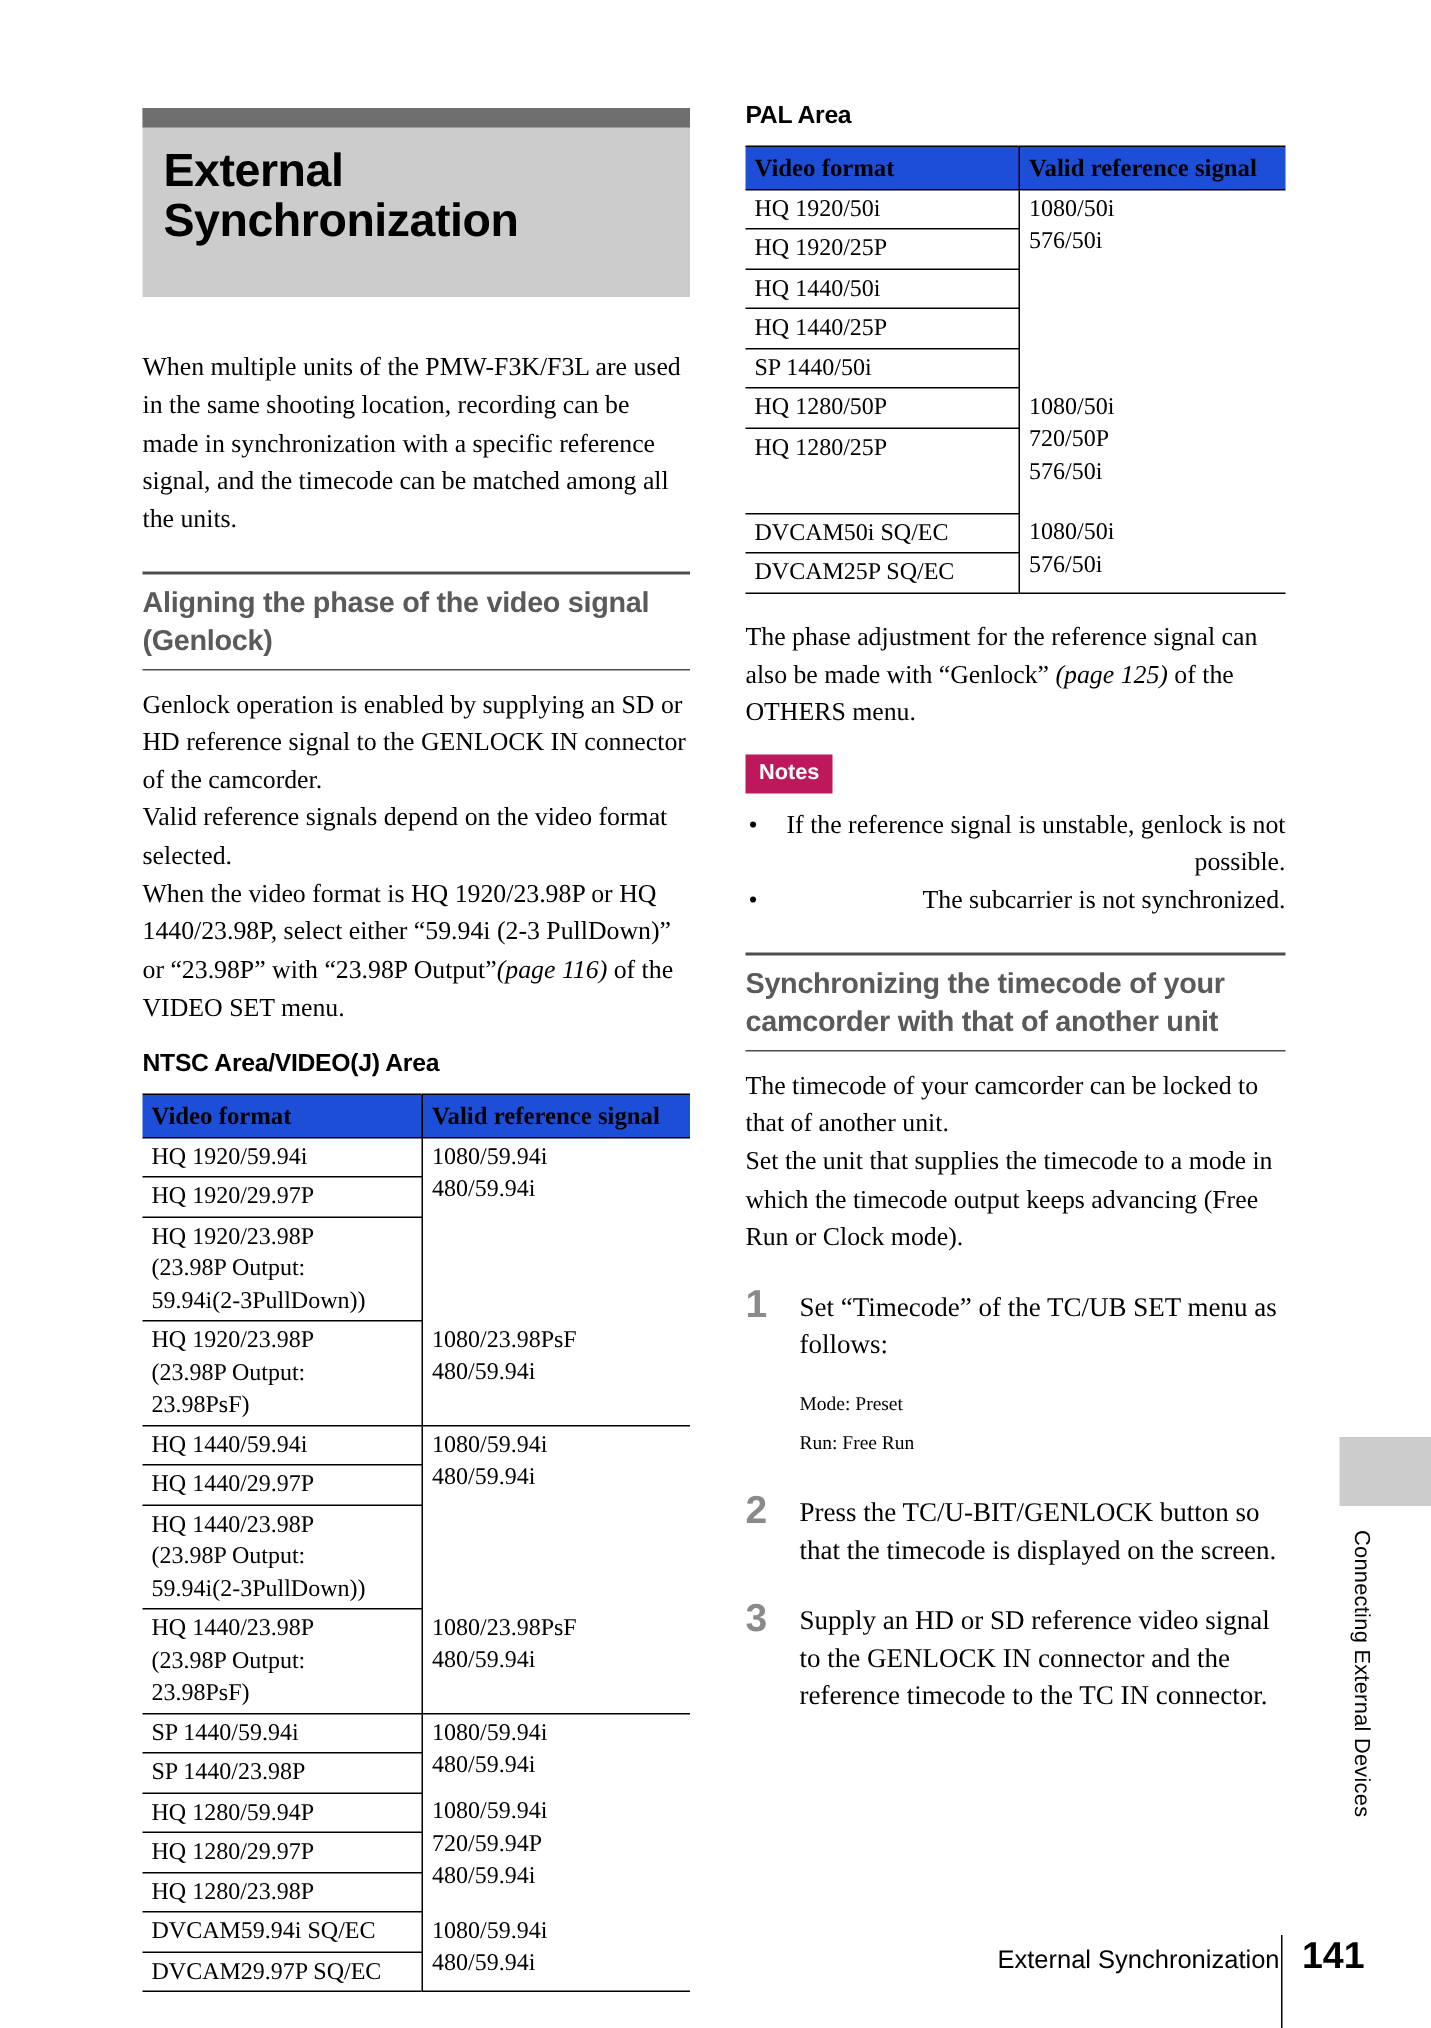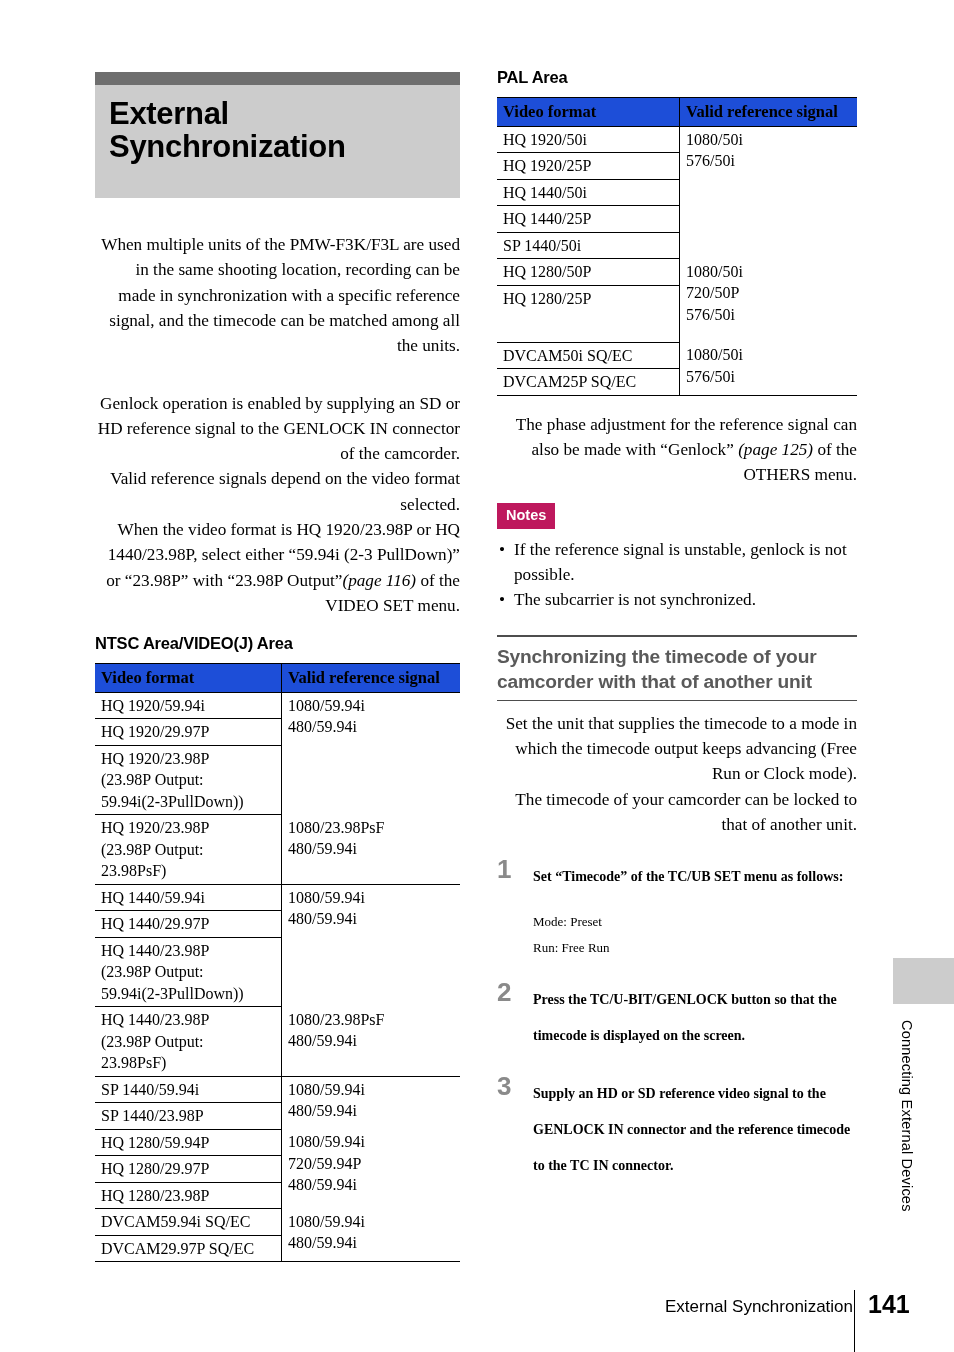--- a/index.html
+++ b/index.html
@@ -56,21 +56,21 @@
     letter-spacing: -0.3px;
     color: #000;
     padding: 13px 14px 35px 14px;
   }
 
   
   p.body {
     font-size: 17.2px;
     line-height: 25.3px;
     margin: 0 0 0 0;
-    text-align: right;
+    text-align: left;
   }
   p.body + p.body { margin-top: 0; }
   .gap-lg { height: 22px; }
   .gap-md { height: 16px; }
   .gap-sm { height: 10px; }
   .italic { font-style: italic; }
 
   
   .sec-head {
     border-top: 2px solid #4d4d4d;
@@ -136,20 +136,21 @@
     font-family: "Liberation Sans", sans-serif;
     font-weight: bold;
     font-size: 14.5px;
     line-height: 1;
     padding: 5px 9px 6px 9px;
   }
   ul.notes {
     list-style: none;
     margin: 8px 0 0 0;
     padding: 0;
+    text-align: right;
   }
   ul.notes li {
     font-size: 17.2px;
     line-height: 25.3px;
     padding-left: 17px;
     position: relative;
     margin-bottom: 0;
   }
   ul.notes li::before {
     content: "\2022";
@@ -167,23 +168,23 @@
   .step-num {
     position: absolute;
     left: 0;
     top: -5px;
     font-family: "Liberation Sans", sans-serif;
     font-weight: bold;
     font-size: 26px;
     color: #8a8a8a;
   }
   .step-title {
-    font-weight: bold;
-    font-size: 14px;
-    line-height: 36px;
+    font-weight: normal;
+    font-size: 18px;
+    line-height: 25px;
   }
   .step-body {
     font-size: 13px;
     line-height: 25.3px;
     margin-top: 14px;
   }
 
   
   .side-tab {
     position: absolute;
@@ -251,20 +252,23 @@
 
     <div class="title-block">
       <div class="title-bar"></div>
       <div class="title-text">External Synchronization</div>
     </div>
 
     <p class="body">When multiple units of the PMW-F3K/F3L are used in the same shooting location, recording can be made in synchronization with a specific reference signal, and the timecode can be matched among all the units.</p>
 
     <div class="gap-lg"></div>
 
+    <div class="sec-head">
+      <div class="sec-head-text">Aligning the phase of the video signal (Genlock)</div>
+    </div>
 
     <div class="gap-sm"></div>
 
     <p class="body">Genlock operation is enabled by supplying an SD or HD reference signal to the GENLOCK IN connector of the camcorder.</p>
     <p class="body">Valid reference signals depend on the video format selected.</p>
     <p class="body"><span>When the video format is HQ 1920/23.98P or HQ 1440/23.98P, select either “59.94i (2-3 PullDown)” or “23.98P” with “23.98P Output”</span><span class="italic">(page 116)</span><span> of the VIDEO SET menu.</span></p>
 
     <div class="gap-md"></div>
 
     <div class="sub-head">NTSC Area/VIDEO(J) Area</div>
@@ -429,22 +433,22 @@
     </div>
 
     <div class="gap-lg"></div>
 
     <div class="sec-head">
       <div class="sec-head-text">Synchronizing the timecode of your camcorder with that of another unit</div>
     </div>
 
     <div class="gap-sm"></div>
 
+    <p class="body">The timecode of your camcorder can be locked to that of another unit.</p>
     <p class="body">Set the unit that supplies the timecode to a mode in which the timecode output keeps advancing (Free Run or Clock mode).</p>
-    <p class="body">The timecode of your camcorder can be locked to that of another unit.</p>
 
     <div class="step">
       <div class="step-num">1</div>
       <div class="step-title">Set “Timecode” of the TC/UB SET menu as follows:</div>
       <div class="step-body" style="white-space:pre-line">Mode: Preset
 Run: Free Run</div>
     </div>
 
     <div class="step">
       <div class="step-num">2</div>

